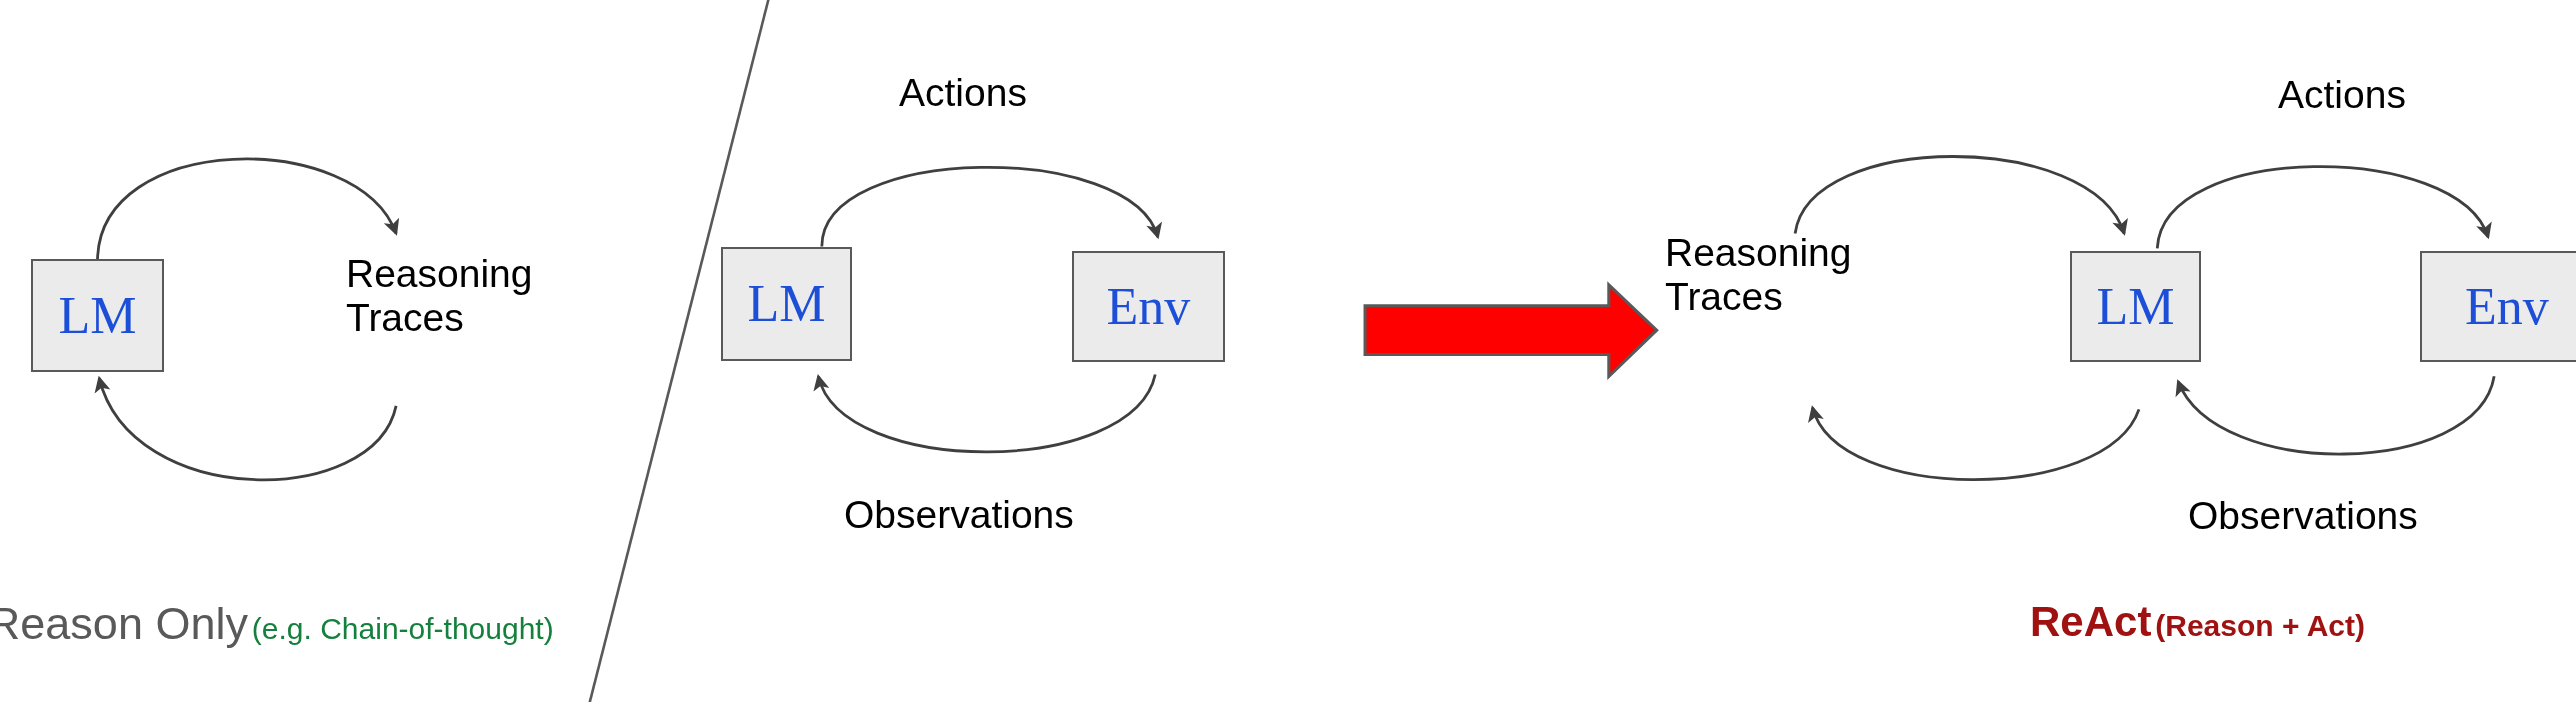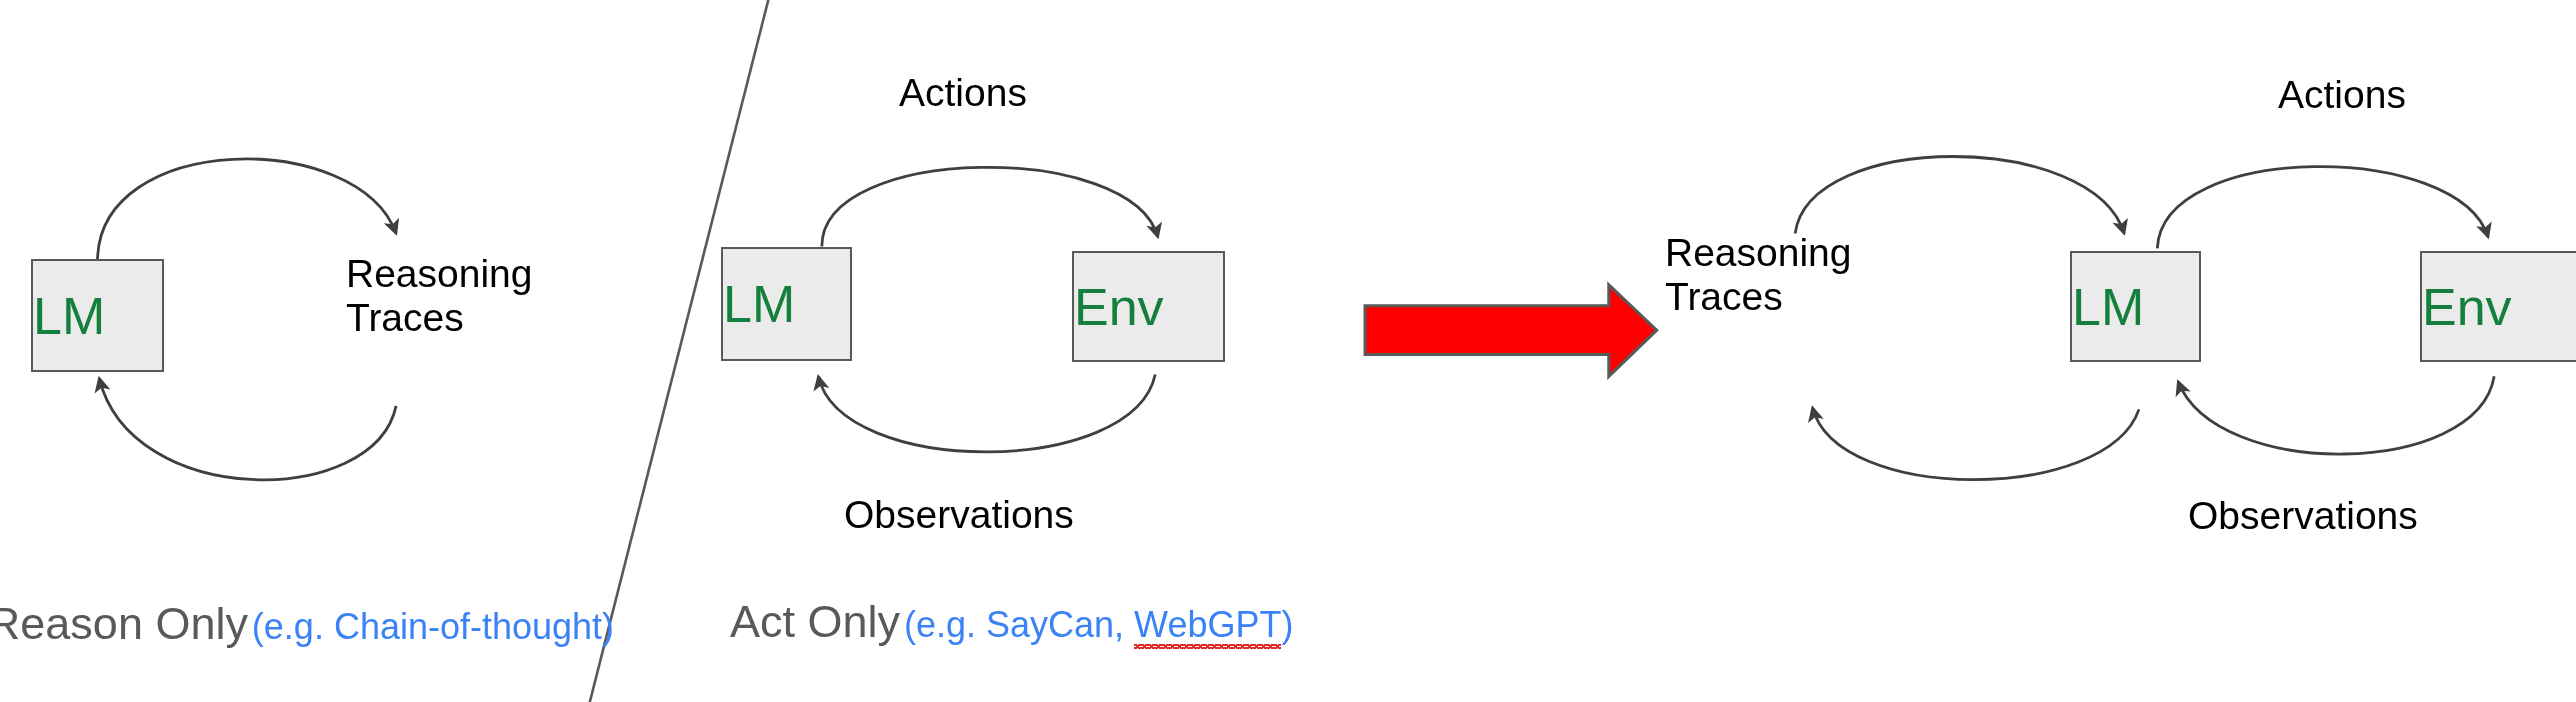--- a/index.html
+++ b/index.html
@@ -25,24 +25,24 @@
     height: 703px;
     overflow: visible;
   }
   .node-box {
     position: absolute;
     background: #ebebeb;
     border: 2.6px solid #595959;
     box-sizing: border-box;
     display: flex;
     align-items: center;
-    justify-content: flex-start;
-    color: #15803d;
+    justify-content: center;
+    color: #1d4ed8;
     font-size: 52px;
-    font-family: Liberation Sans, sans-serif;
+    font-family: Liberation Serif, serif;
     line-height: 1;
   }
   .edge-label {
     position: absolute;
     color: #000000;
     font-size: 39px;
     font-family: "Liberation Sans", sans-serif;
     white-space: nowrap;
     line-height: 1.12;
   }
@@ -54,22 +54,22 @@
     position: absolute;
     white-space: nowrap;
     line-height: 1;
   }
   .caption .cap-main {
     font-size: 45px;
     color: #595959;
     font-family: "Liberation Sans", sans-serif;
   }
   .caption .cap-sub {
-    font-size: 36px;
-    color: #3b82f6;
+    font-size: 30px;
+    color: #15803d;
     font-family: "Liberation Sans", sans-serif;
   }
   .caption.react .cap-main {
     font-size: 42px;
     font-weight: bold;
     color: #A01212;
   }
   .caption.react .cap-sub {
     font-size: 30px;
     font-weight: bold;
@@ -152,24 +152,20 @@
   </div>
 
   <div class="node-box" style="left:1072px; top:251px; width:153px; height:111px;">
     <span>Env</span>
   </div>
 
   <div class="edge-label" style="left:844px; top:493px;">
     <span>Observations</span>
   </div>
 
-  <div class="caption" style="left:730px; top:599px;">
-    <span class="cap-main">Act Only</span>
-    <span class="cap-sub">(e.g. SayCan, </span><span class="cap-sub spell">WebGPT</span><span class="cap-sub">)</span>
-  </div>
 
   <div class="edge-label two-line" style="left:1665px; top:231px; width:261px;">
     <div>Reasoning</div>
     <div>Traces</div>
   </div>
 
   <div class="edge-label" style="left:2278px; top:73px;">
     <span>Actions</span>
   </div>
 
@@ -178,15 +174,19 @@
   </div>
 
   <div class="node-box" style="left:2420px; top:251px; width:174px; height:111px;">
     <span>Env</span>
   </div>
 
   <div class="edge-label" style="left:2188px; top:494px;">
     <span>Observations</span>
   </div>
 
+  <div class="caption react" style="left:2030px; top:601px;">
+    <span class="cap-main">ReAct</span>
+    <span class="cap-sub">(Reason + Act)</span>
+  </div>
 
 </div>
 
 
 </body></html>

